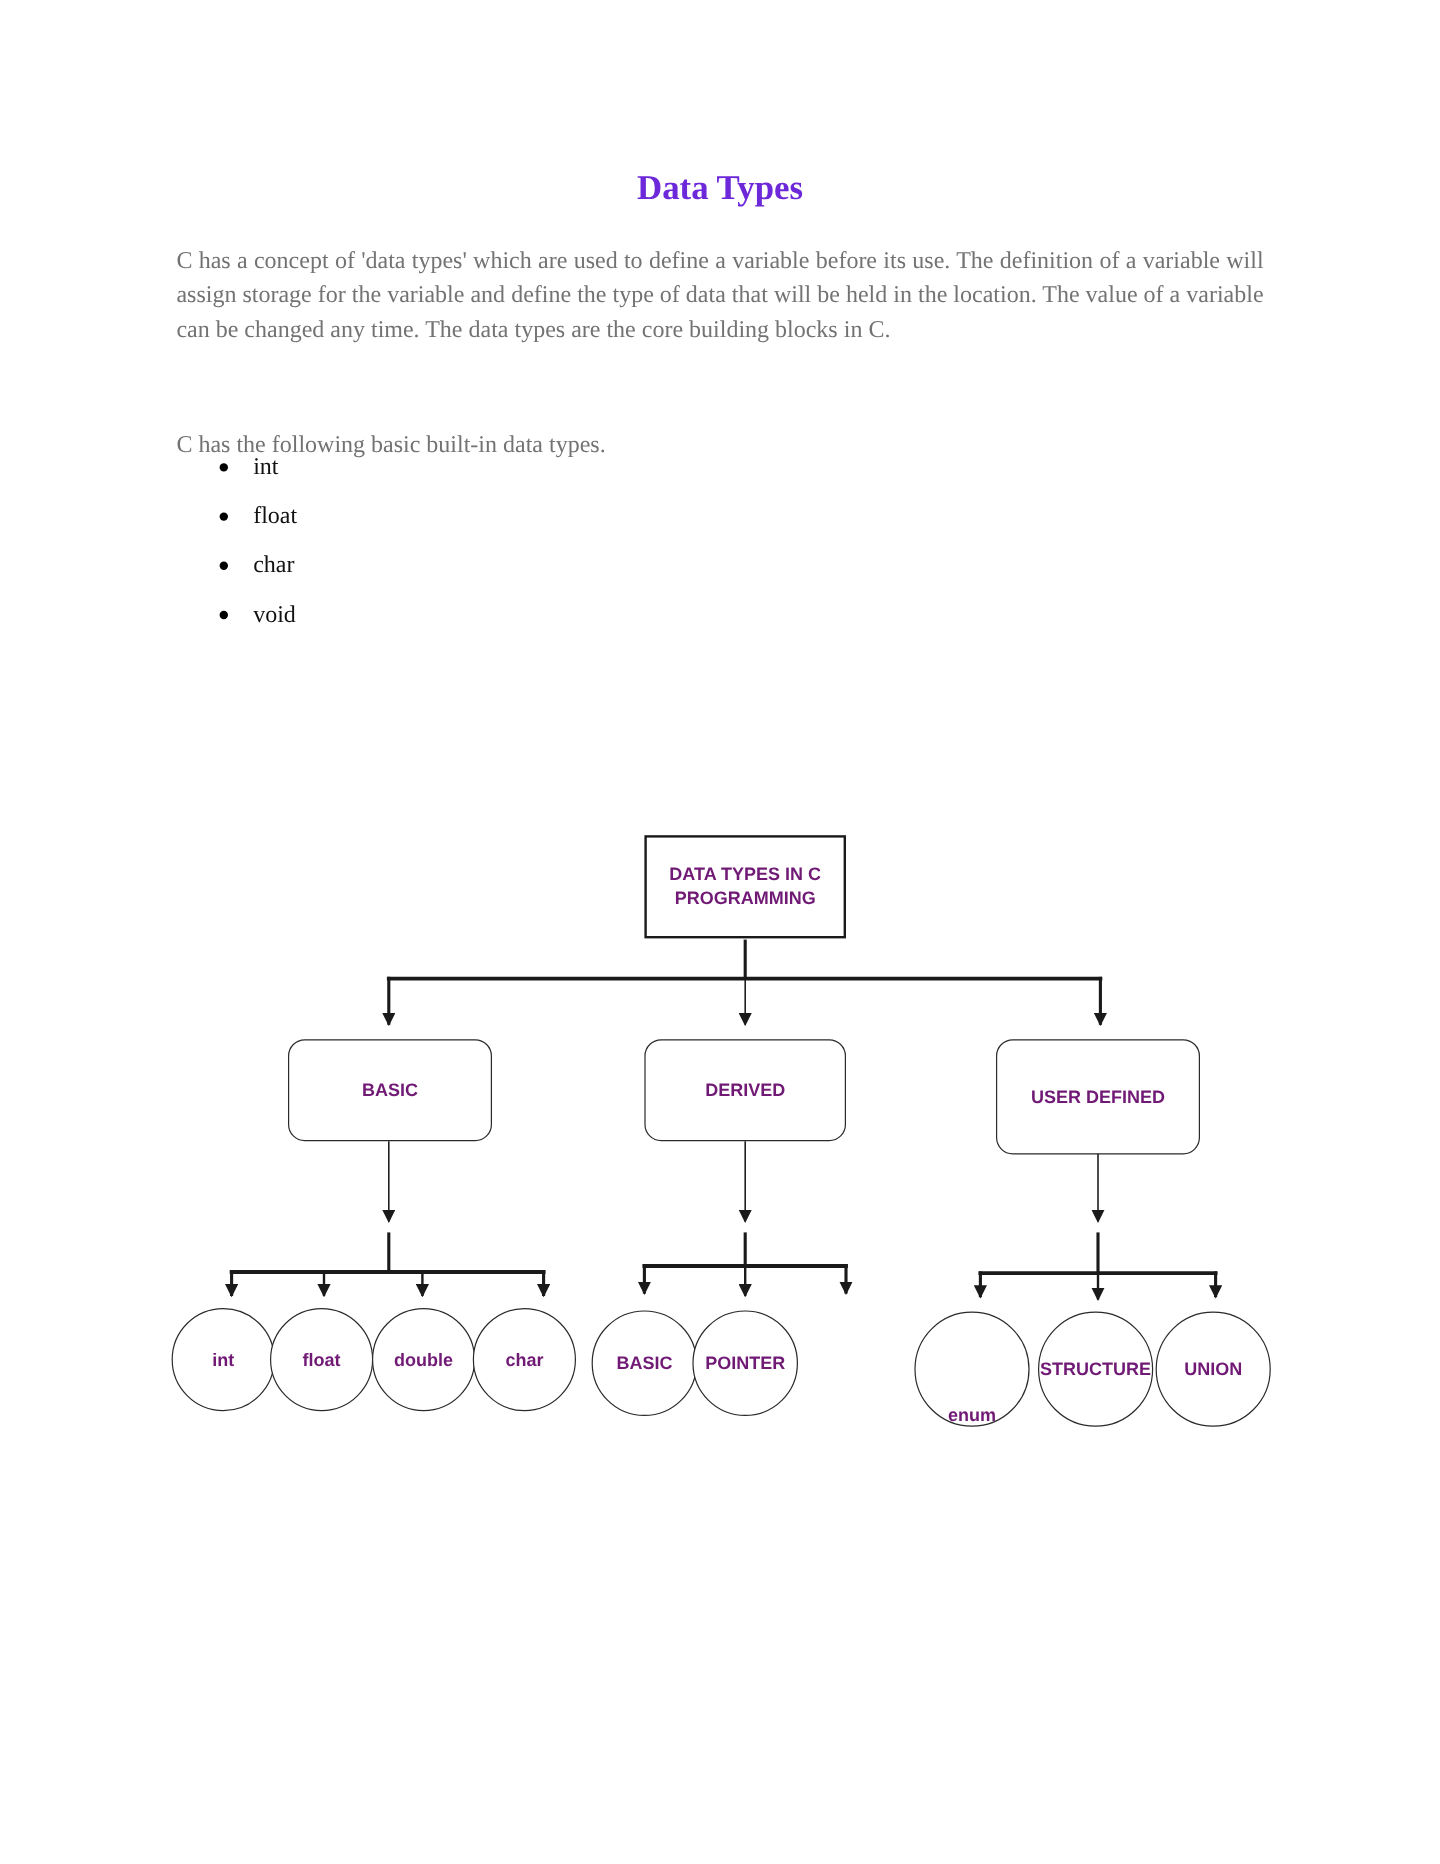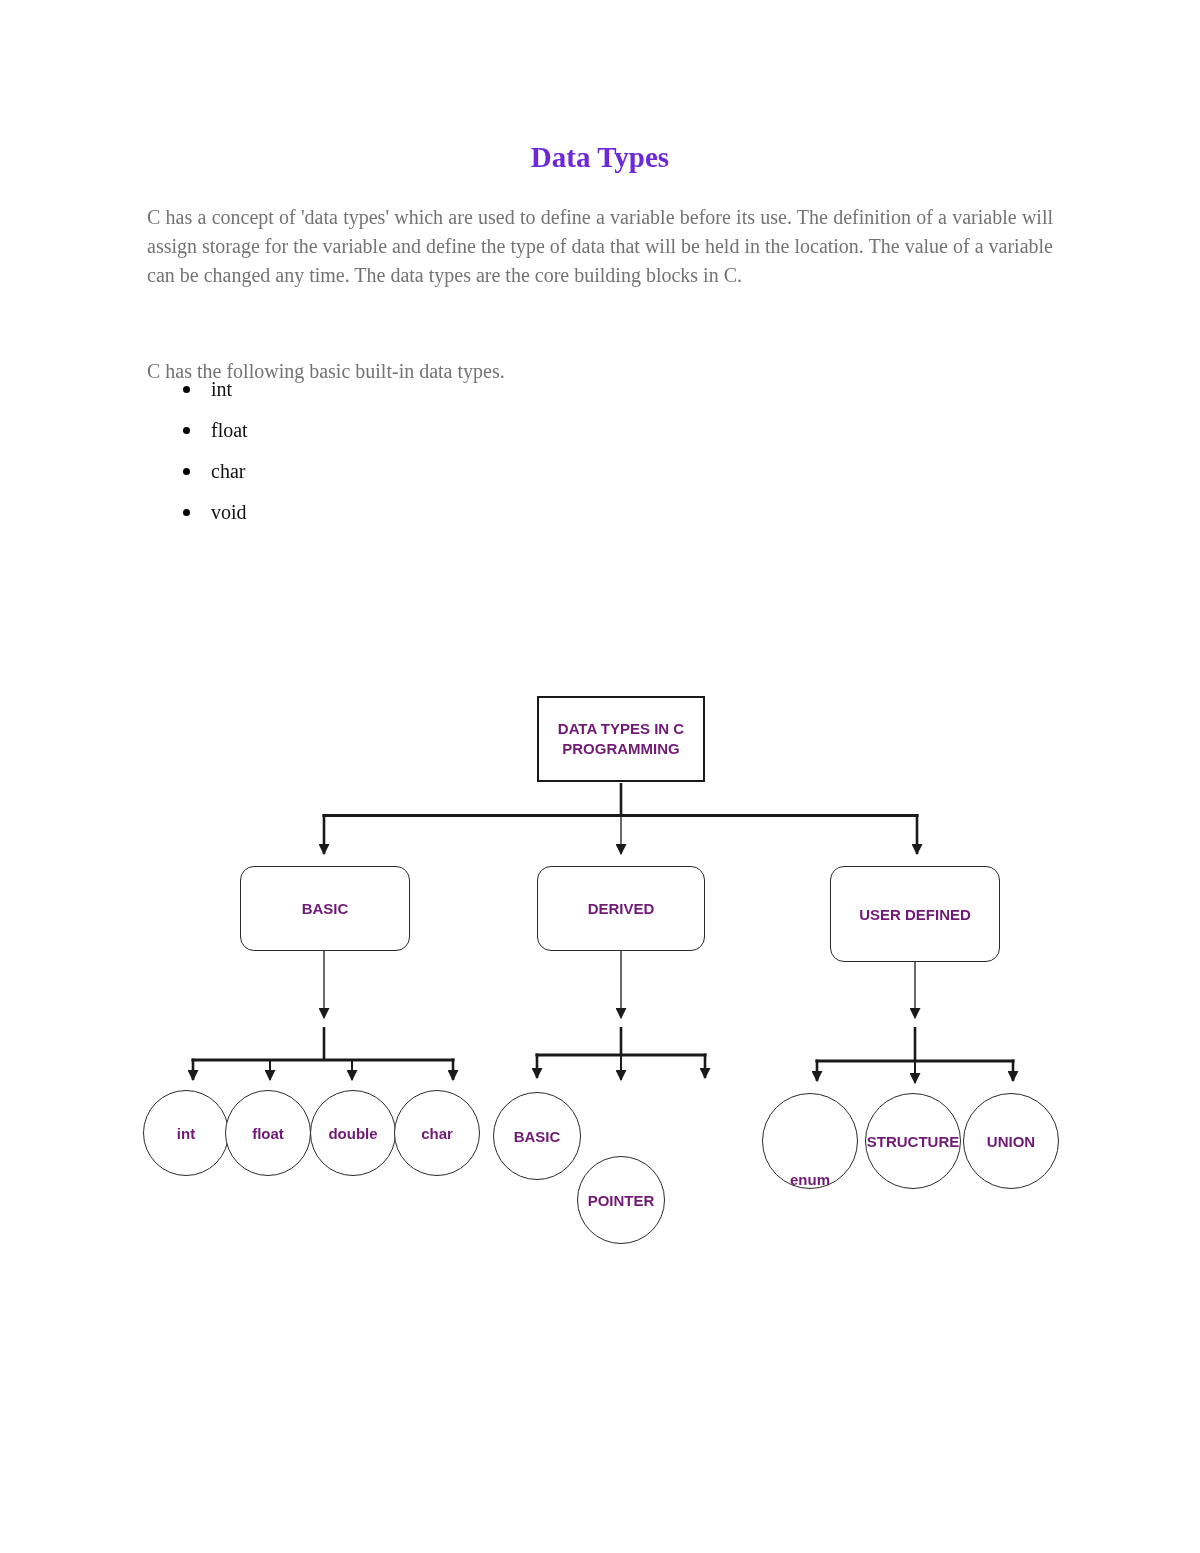--- a/index.html
+++ b/index.html
@@ -190,21 +190,21 @@
     <div class="node circle" style="left:310px; top:1090px; width:86px; height:86px;">
       <span>double</span>
     </div>
     <div class="node circle" style="left:394px; top:1090px; width:86px; height:86px;">
       <span>char</span>
     </div>
 
     <div class="node circle" style="left:493px; top:1092px; width:88px; height:88px;">
       <span>BASIC</span>
     </div>
-    <div class="node circle" style="left:577px; top:1156px; width:88px; height:88px;">
+    <div class="node circle" style="left:577px; top:1092px; width:88px; height:88px;">
       <span>POINTER</span>
     </div>
 
     <div class="node circle" style="left:762px; top:1093px; width:96px; height:96px;align-items:flex-end;">
       <span>enum</span>
     </div>
     <div class="node circle" style="left:865px; top:1093px; width:96px; height:96px;">
       <span>STRUCTURE</span>
     </div>
     <div class="node circle" style="left:963px; top:1093px; width:96px; height:96px;">

